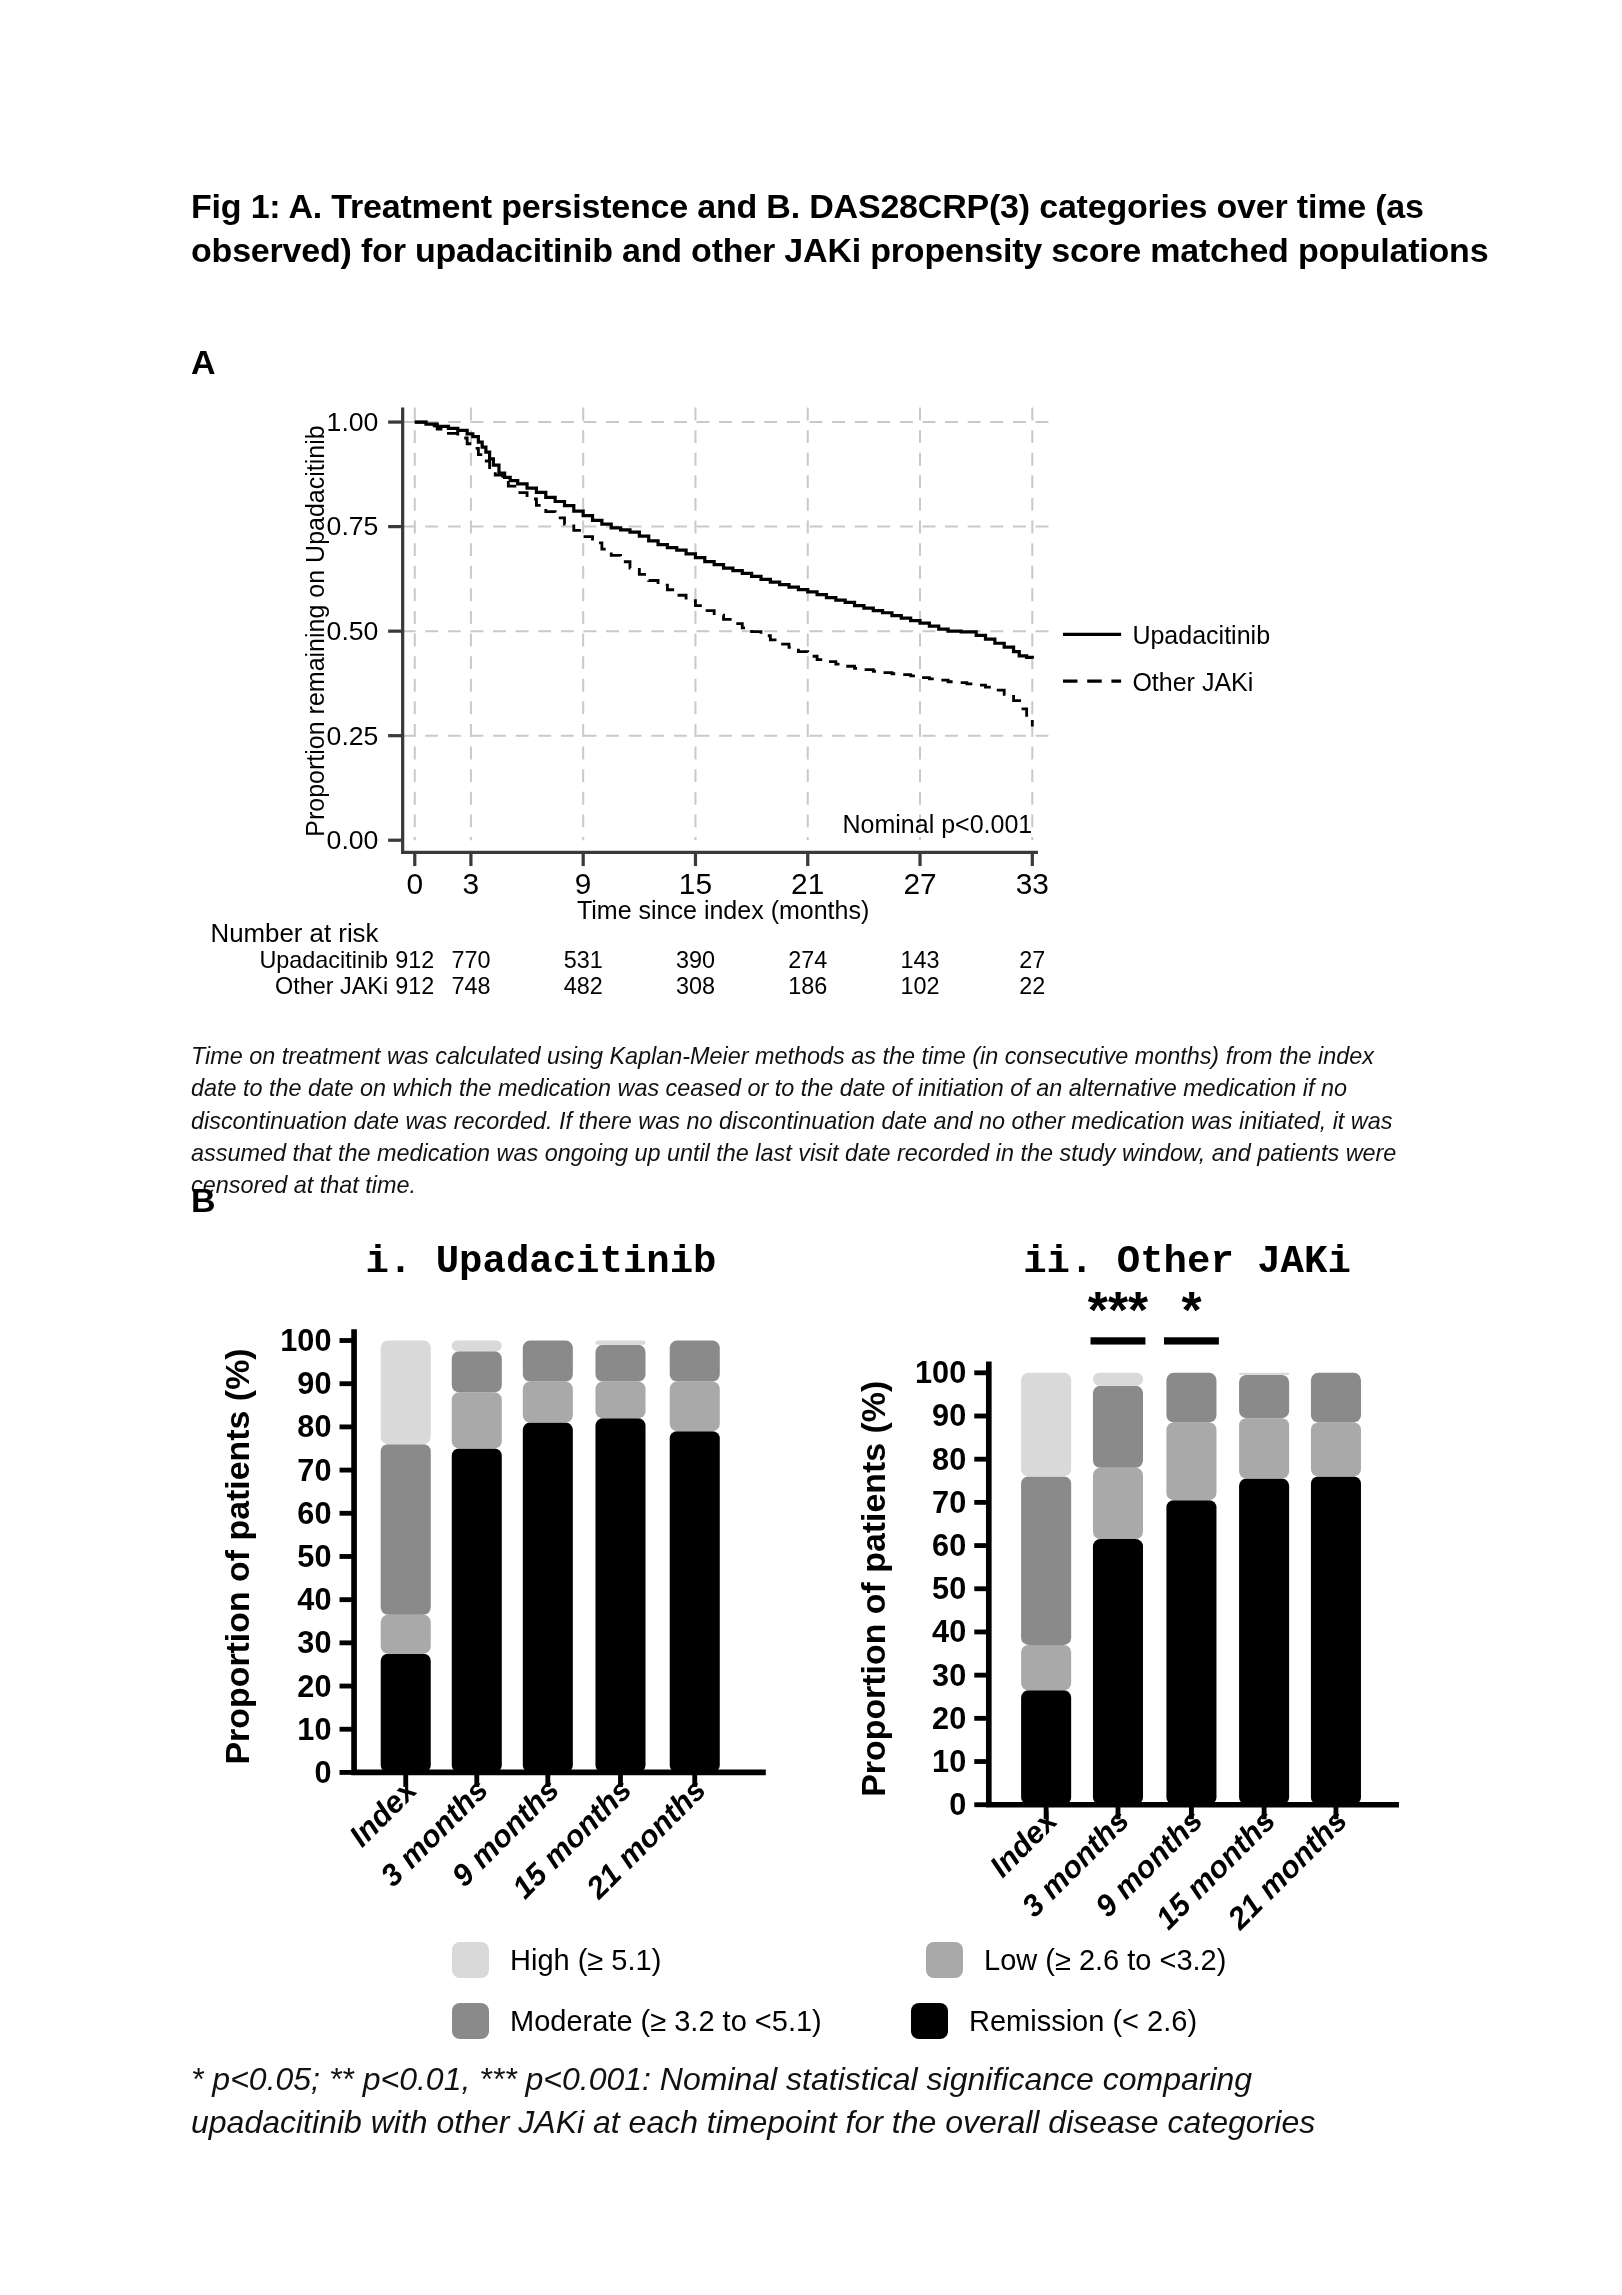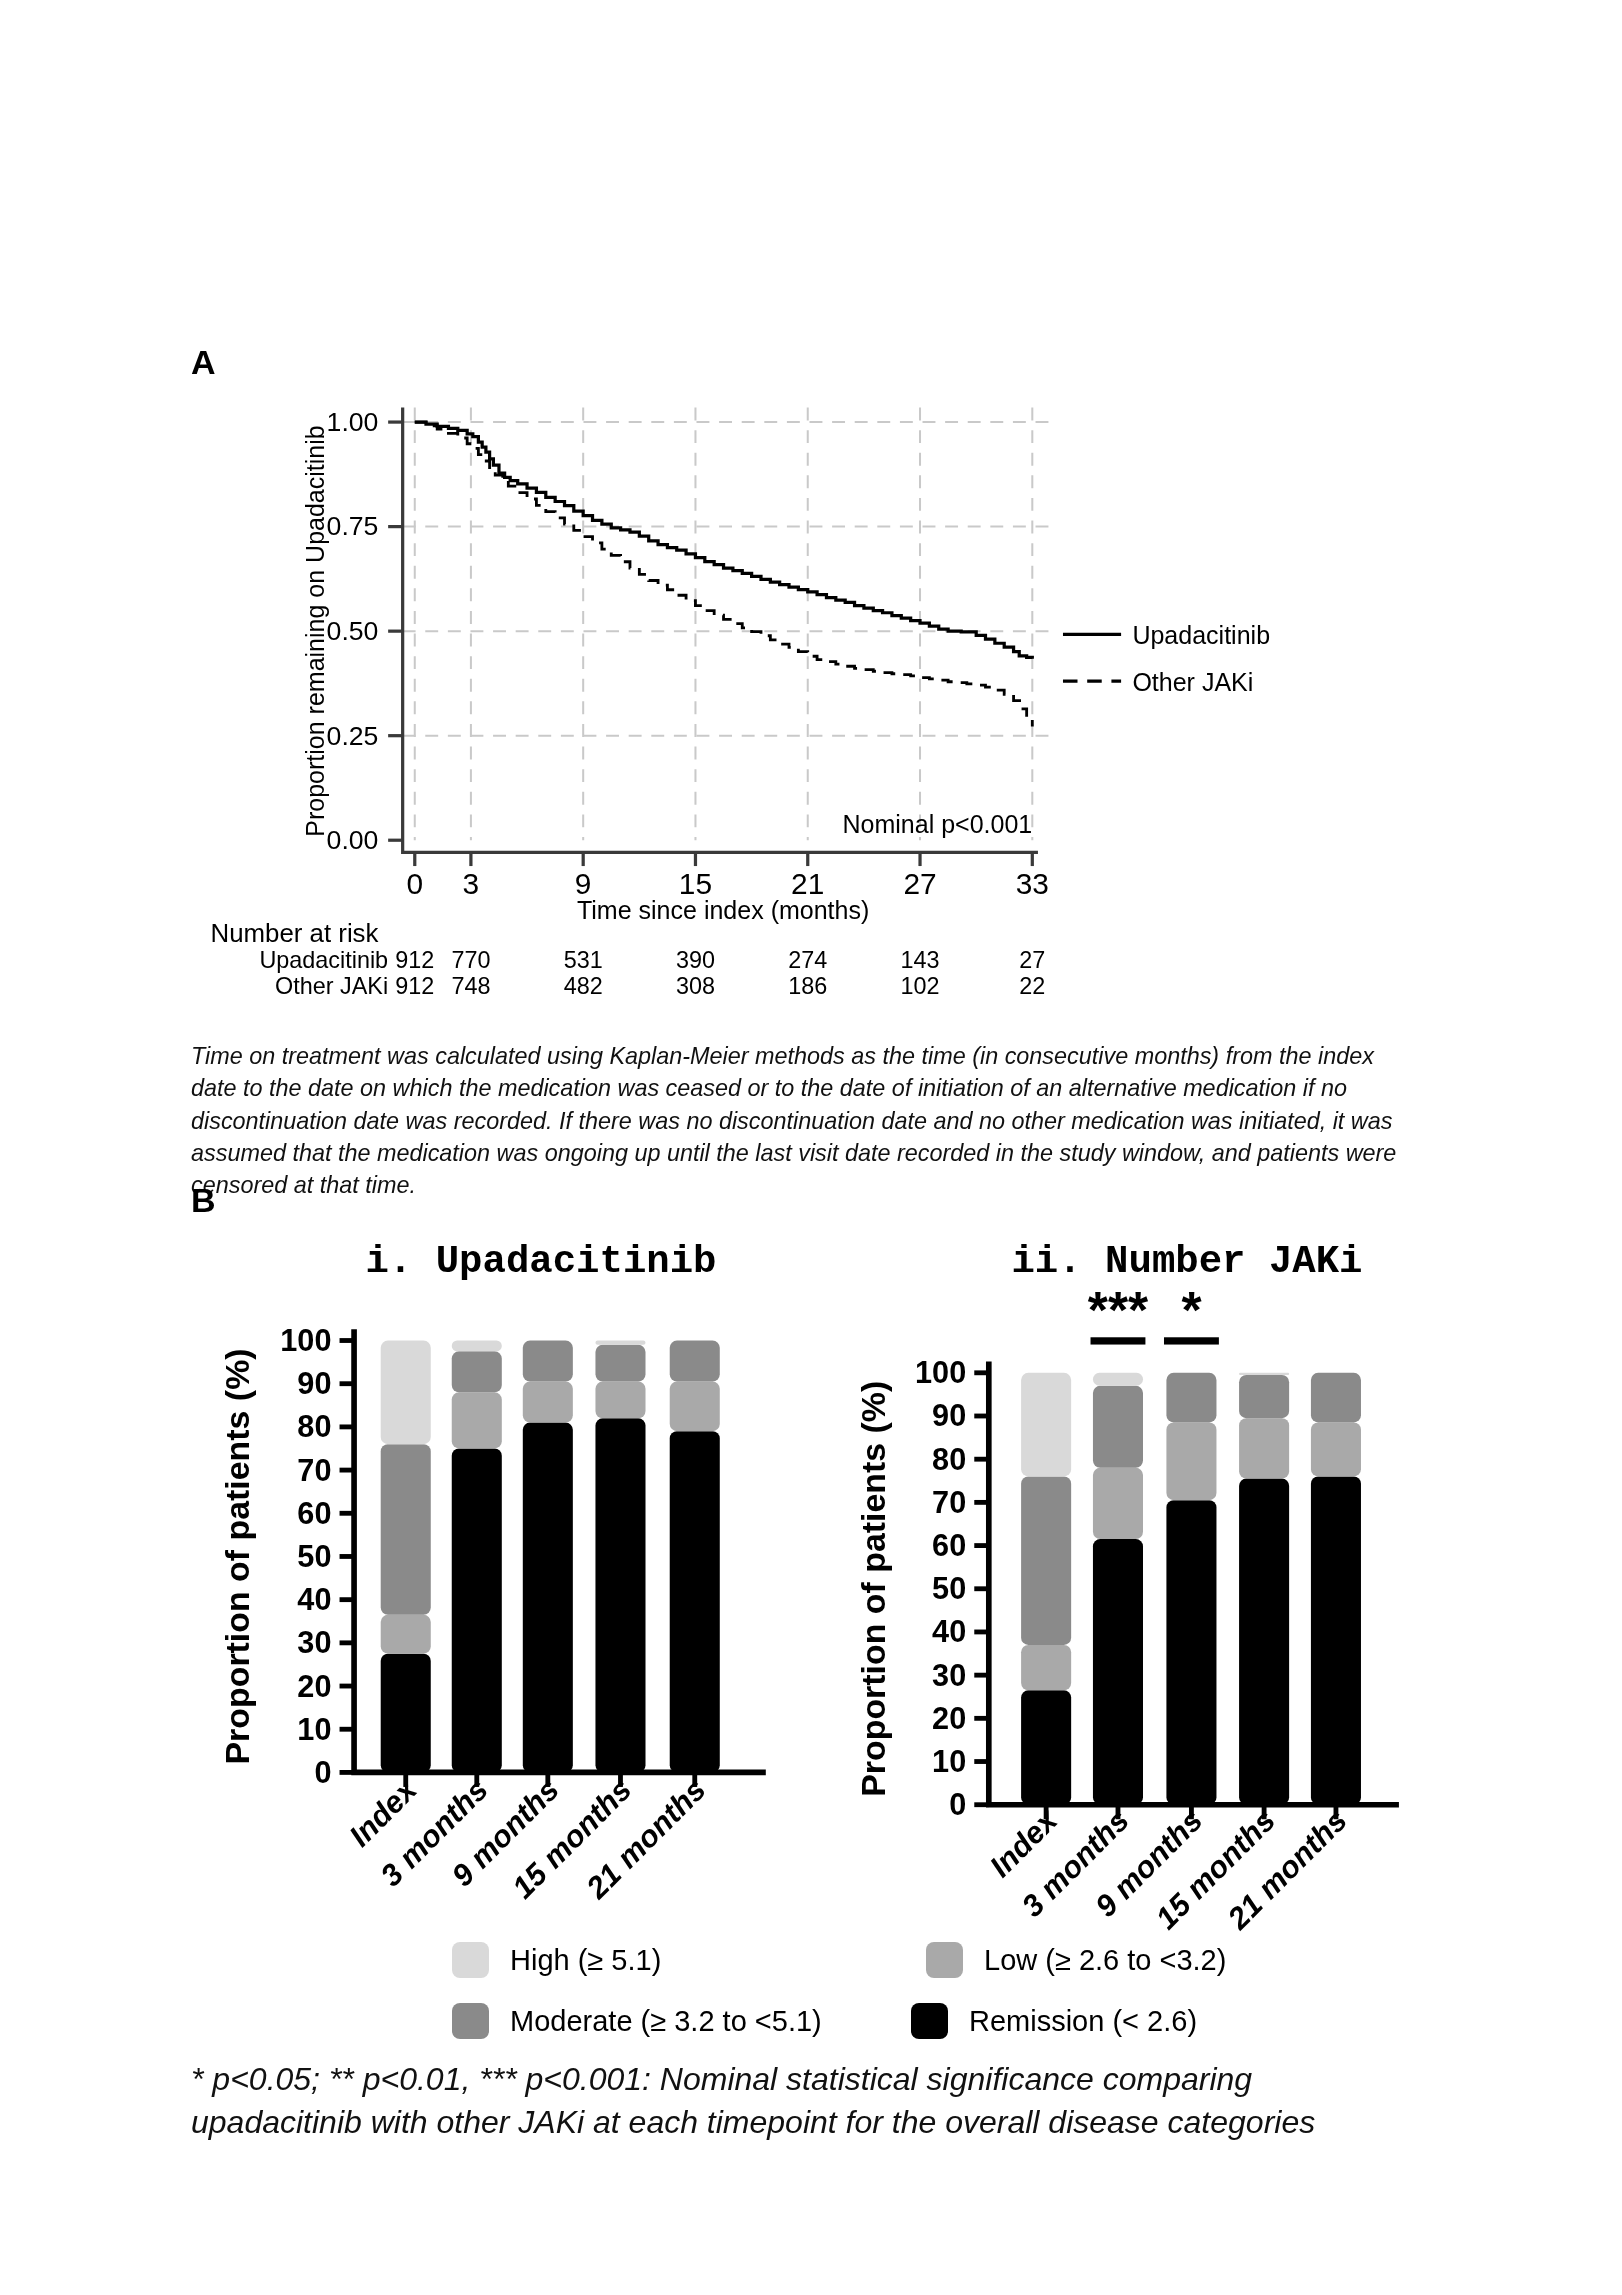--- a/index.html
+++ b/index.html
@@ -22,20 +22,21 @@
   .leg-item{display:flex;align-items:center;gap:21px;font-size:29px;}
   .leg-swatch{width:37px;height:36px;border-radius:8px;flex:0 0 auto;}
   #leg-high{left:452px;top:1942px;} #leg-low{left:926px;top:1942px;}
   #leg-mod{left:452px;top:2003px;}  #leg-rem{left:873px;top:2003px;margin-left:38px;}
 </style>
 </head>
 <body>
 
 <div class="page">
 
+  <div class="abs fig-title">Fig 1: A.  Treatment persistence and B. DAS28CRP(3) categories over time (as observed) for upadacitinib and other JAKi propensity score matched populations</div>
 
   <div class="abs panel-label" id="panel-a-label">A</div>
 
   <div class="abs km-ylabel">Proportion remaining on Upadacitinib</div>
 
   <svg class="abs" id="km-svg" style="left:186px;top:347px;" width="1268" height="670" viewBox="0 0 1570 830">
       <g>
         <line x1="268" y1="481.5" x2="1075" y2="481.5" stroke="#c9c9c9" stroke-width="2.5" stroke-dasharray="16 12"></line>
         <line x1="268" y1="352" x2="1075" y2="352" stroke="#c9c9c9" stroke-width="2.5" stroke-dasharray="16 12"></line>
         <line x1="268" y1="222.5" x2="1075" y2="222.5" stroke="#c9c9c9" stroke-width="2.5" stroke-dasharray="16 12"></line>
@@ -98,21 +99,21 @@
         <text x="908.9086" y="801" text-anchor="middle" font-size="29">102</text>
         <text x="1047.9994" y="801" text-anchor="middle" font-size="29">22</text>
       </g>
     </svg>
 
   <div class="abs footnote" id="footnote-a">Time on treatment was calculated using Kaplan-Meier methods as the time (in consecutive months) from the index date to the date on which the medication was ceased or to the date of initiation of an alternative medication if no discontinuation date was recorded. If there was no discontinuation date and no other medication was initiated, it was assumed that the medication was ongoing up until the last visit date recorded in the study window, and patients were censored at that time.</div>
 
   <div class="abs panel-label" id="panel-b-label">B</div>
 
   <div class="abs btitle" id="btitle-i">i. Upadacitinib</div>
-  <div class="abs btitle" id="btitle-ii">ii. Number JAKi</div>
+  <div class="abs btitle" id="btitle-ii">ii. Other JAKi</div>
 
   <svg class="abs bsvg" id="bar-i-svg" style="left:186px;top:1284px;" width="630" height="662" viewBox="0 0 780 820">
       <g>
         <rect x="241" y="457.875" width="62" height="147.125" rx="9" fill="#000000"></rect>
         <rect x="241" y="409.725" width="62" height="48.14999999999998" rx="9" fill="#a9a9a9"></rect>
         <rect x="241" y="198.39999999999998" width="62" height="211.32500000000005" rx="9" fill="#8a8a8a"></rect>
         <rect x="241" y="70" width="62" height="128.39999999999998" rx="9" fill="#d9d9d9"></rect>
         <rect x="329" y="203.75" width="62" height="401.25" rx="9" fill="#000000"></rect>
         <rect x="329" y="134.2" width="62" height="69.55000000000001" rx="9" fill="#a9a9a9"></rect>
         <rect x="329" y="83.375" width="62" height="50.82499999999999" rx="9" fill="#8a8a8a"></rect>

